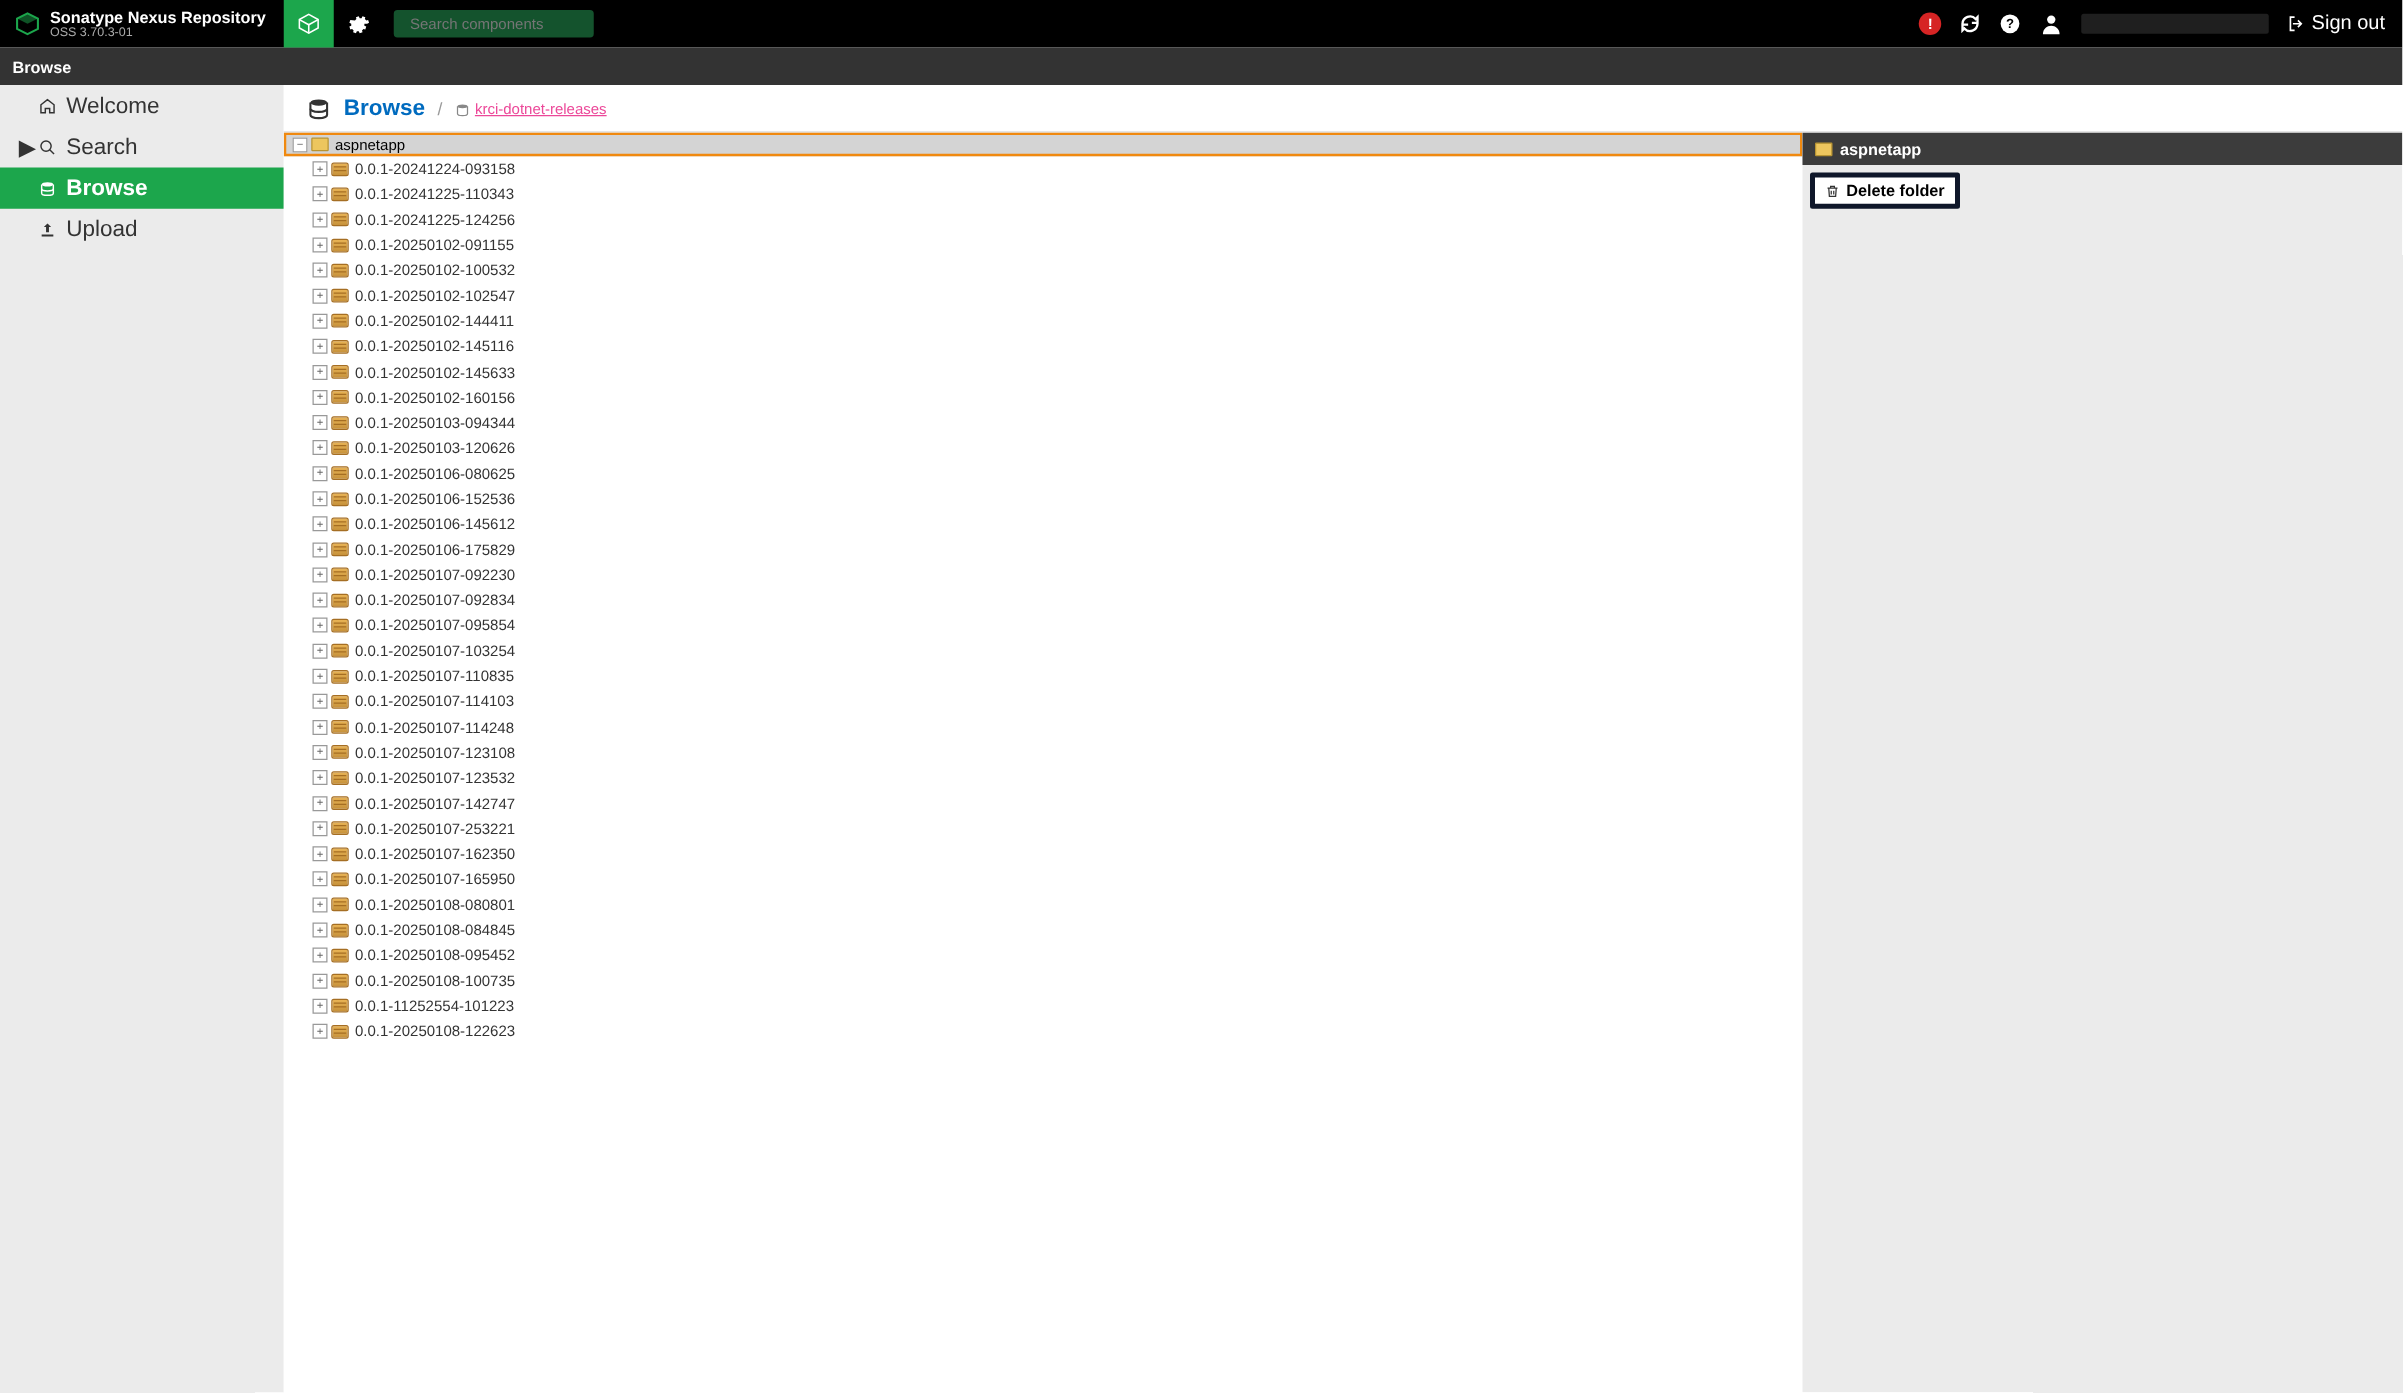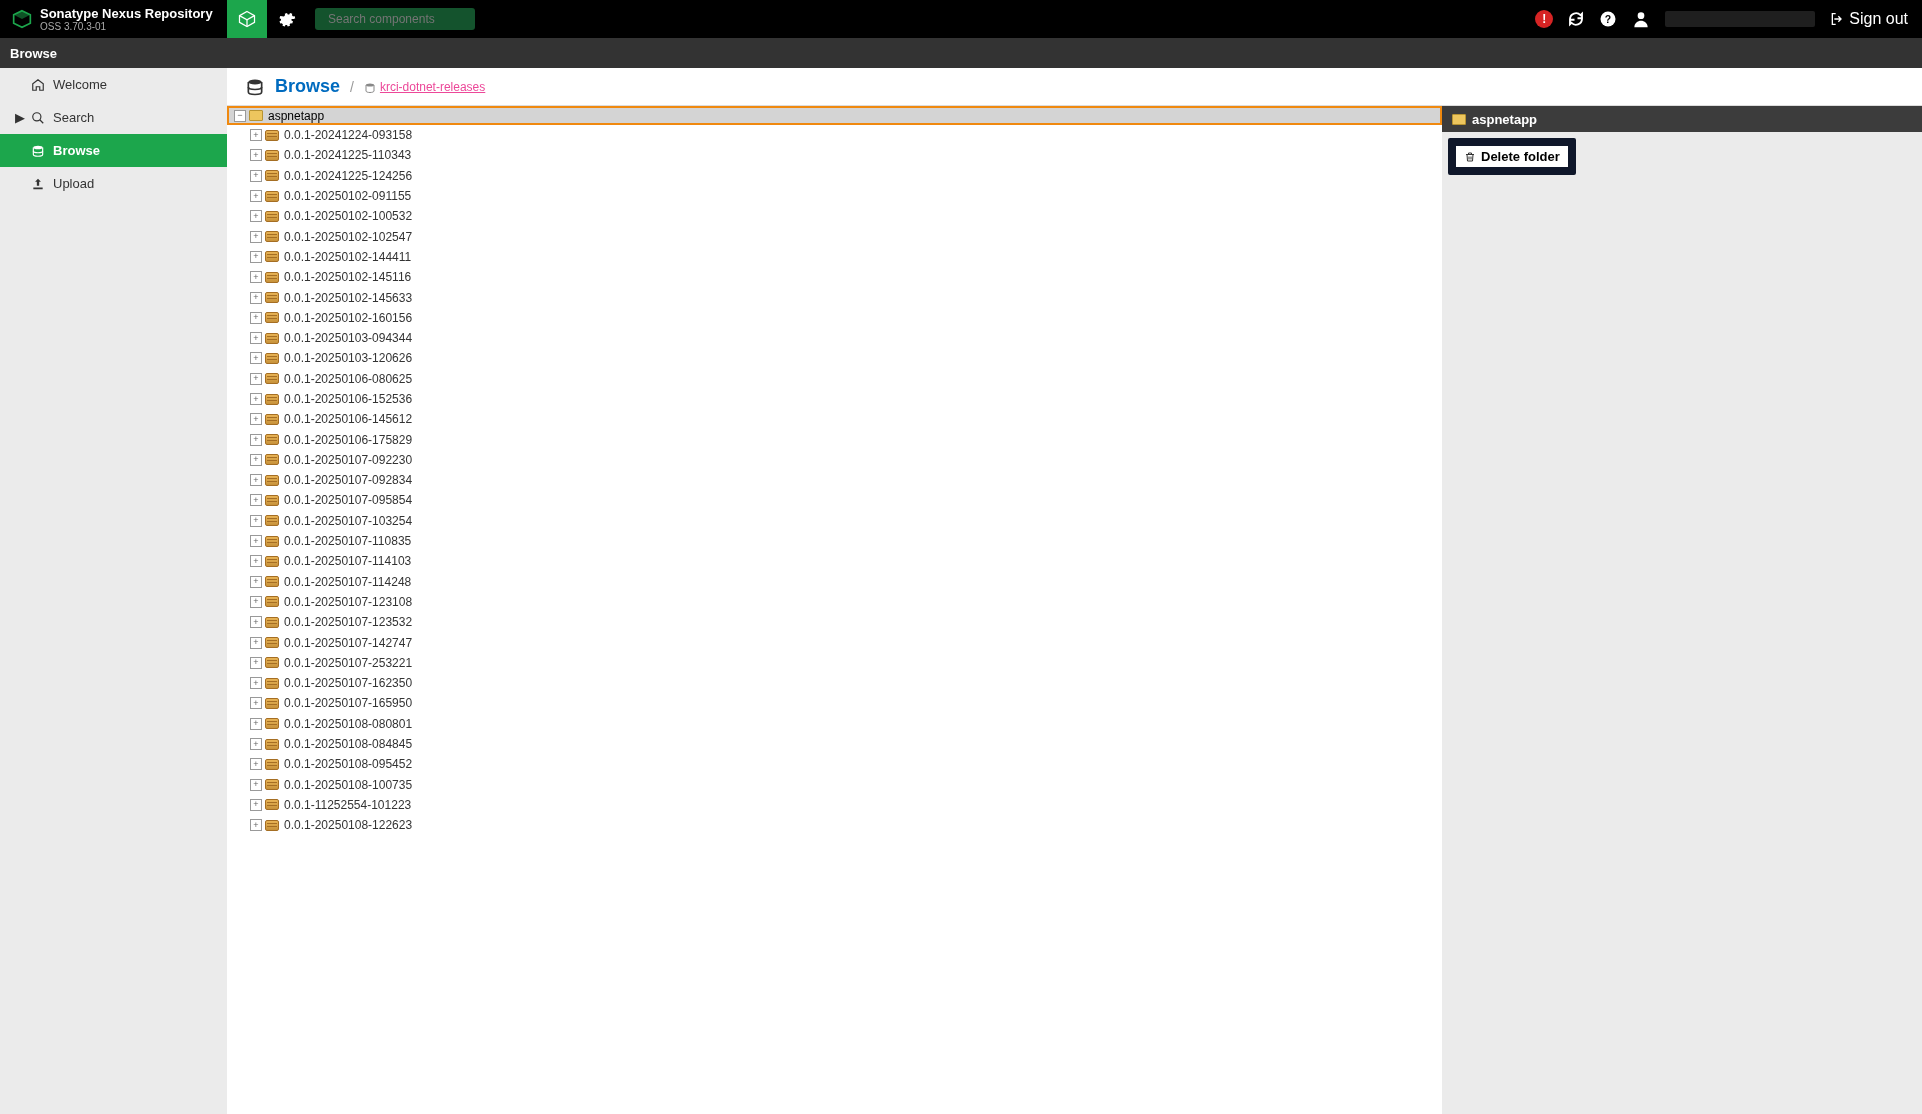--- a/index.html
+++ b/index.html
@@ -22,21 +22,21 @@
     .alert-icon { background: #d62424; width: 18px; height: 18px; border-radius: 50%; color: #fff; display:flex;align-items:center;justify-content:center;font-weight:bold;font-size:12px; }
     .user-name-blur { background: #333; width: 150px; height: 16px; border-radius: 2px; opacity: 0.6; }
     .signout { display: flex; align-items: center; gap: 4px; font-size: 16px; }
     
     
     .subheader { background: #333; color: #fff; height: 30px; display: flex; align-items: center; padding: 0 10px; font-size: 13px; font-weight: 600; }
     
     
     .main-layout { display: flex; height: calc(100% - 68px); }
     .sidebar { width: 227px; background: #ebebeb; }
-    .sidebar-item { height: 33px; display: flex; align-items: center; padding: 0 15px; font-size: 13px; gap: 8px; cursor: pointer; color: #333; }
+    .sidebar-item { height: 33px; display: flex; align-items: center; padding: 0 15px; font-size: 18px; gap: 8px; cursor: pointer; color: #333; }
     .sidebar-item.active { background: #1ca64c; color: #fff; font-weight: 600; }
     .sidebar-expand { width: 8px; display: inline-block; }
     
     
     .content { flex: 1; display: flex; flex-direction: column; background: #fff; }
     .breadcrumb { height: 38px; display: flex; align-items: center; padding: 0 18px; gap: 10px; border-bottom: 1px solid #ddd; }
     .breadcrumb-title { color: #006bbf; font-size: 18px; font-weight: 600; }
     .breadcrumb-sep { color: #999; font-size: 14px; }
     .breadcrumb-repo { color: #ec4899; font-size: 12px; display: flex; align-items: flex-end; gap: 4px; text-decoration: underline; }
     
@@ -54,21 +54,21 @@
     .tree-item { height: 20.3px; display: flex; align-items: center; font-size: 12px; padding-left: 23px; color: #333; }
     .tree-item .plus { width: 12px; height: 12px; border: 1px solid #999; background: #fff; display: flex; align-items: center; justify-content: center; margin-right: 3px; font-size: 9px; line-height: 1; color: #666; cursor: pointer; }
     .comp-icon { width: 14px; height: 11px; background: linear-gradient(#e8b355, #c7923b); border: 1px solid #a56e23; border-radius: 2px; margin-right: 5px; position: relative; }
     .comp-icon::before { content: ''; position: absolute; top: 2px; left: 1px; right: 1px; height: 1px; background: #a56e23; }
     .comp-icon::after { content: ''; position: absolute; top: 5px; left: 1px; right: 1px; height: 1px; background: #a56e23; }
     
     .detail-pane { width: 480px; display: flex; flex-direction: column; background: #ebebeb; }
     .detail-header { background: #3c3c3c; color: #fff; height: 26px; display: flex; align-items: center; padding: 0 10px; font-size: 13px; font-weight: 600; gap: 6px; }
     .detail-header .folder-icon-hdr { width: 14px; height: 11px; background: #edc65e; border: 1px solid #b89432; border-radius: 1px; }
     .detail-actions { padding: 6px; }
-    .delete-btn { border: 8px solid #0f172a; background: #fff; padding: 3px 8px; font-size: 13px; font-weight: 600; display: flex; align-items: center; gap: 5px; cursor: pointer; border-radius: 2px; }
+    .delete-btn { border: 4px solid #0f172a; background: #fff; padding: 3px 8px; font-size: 13px; font-weight: 600; display: flex; align-items: center; gap: 5px; cursor: pointer; border-radius: 2px; }
     
     svg { display: block; }
   </style>
 </head>
 <body>
 
 <div class="header">
   <div class="logo-area">
     <span class="logo-icon">
       <svg viewBox="0 0 24 24" width="20" height="20">

